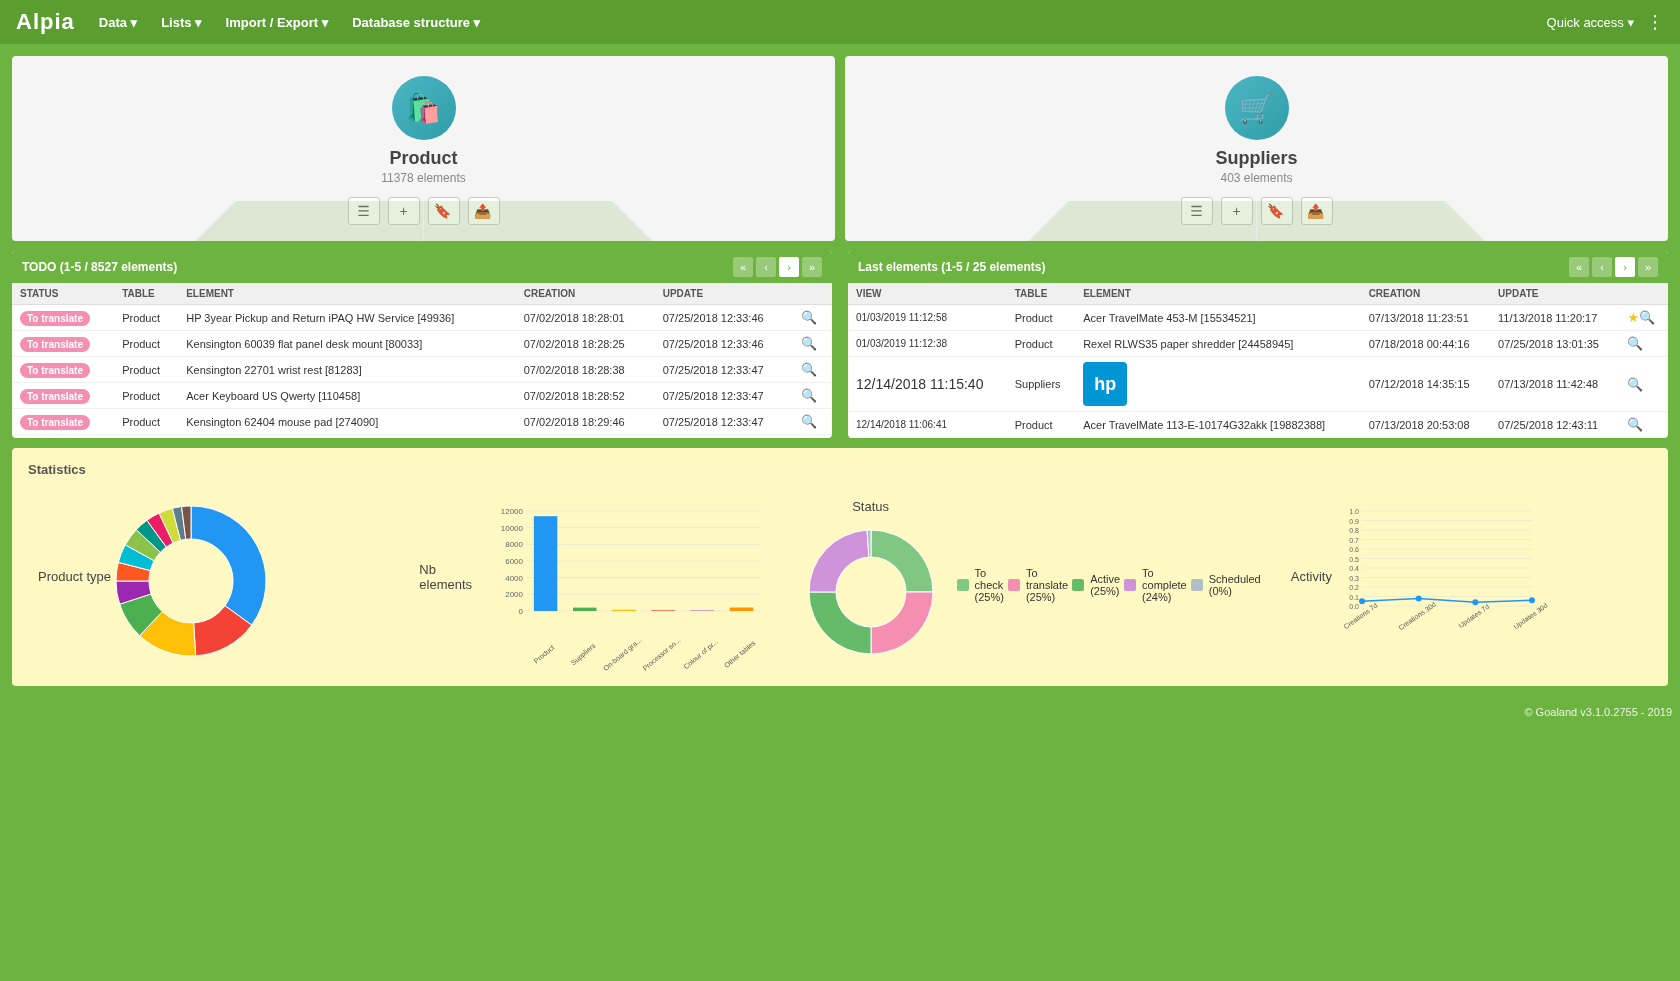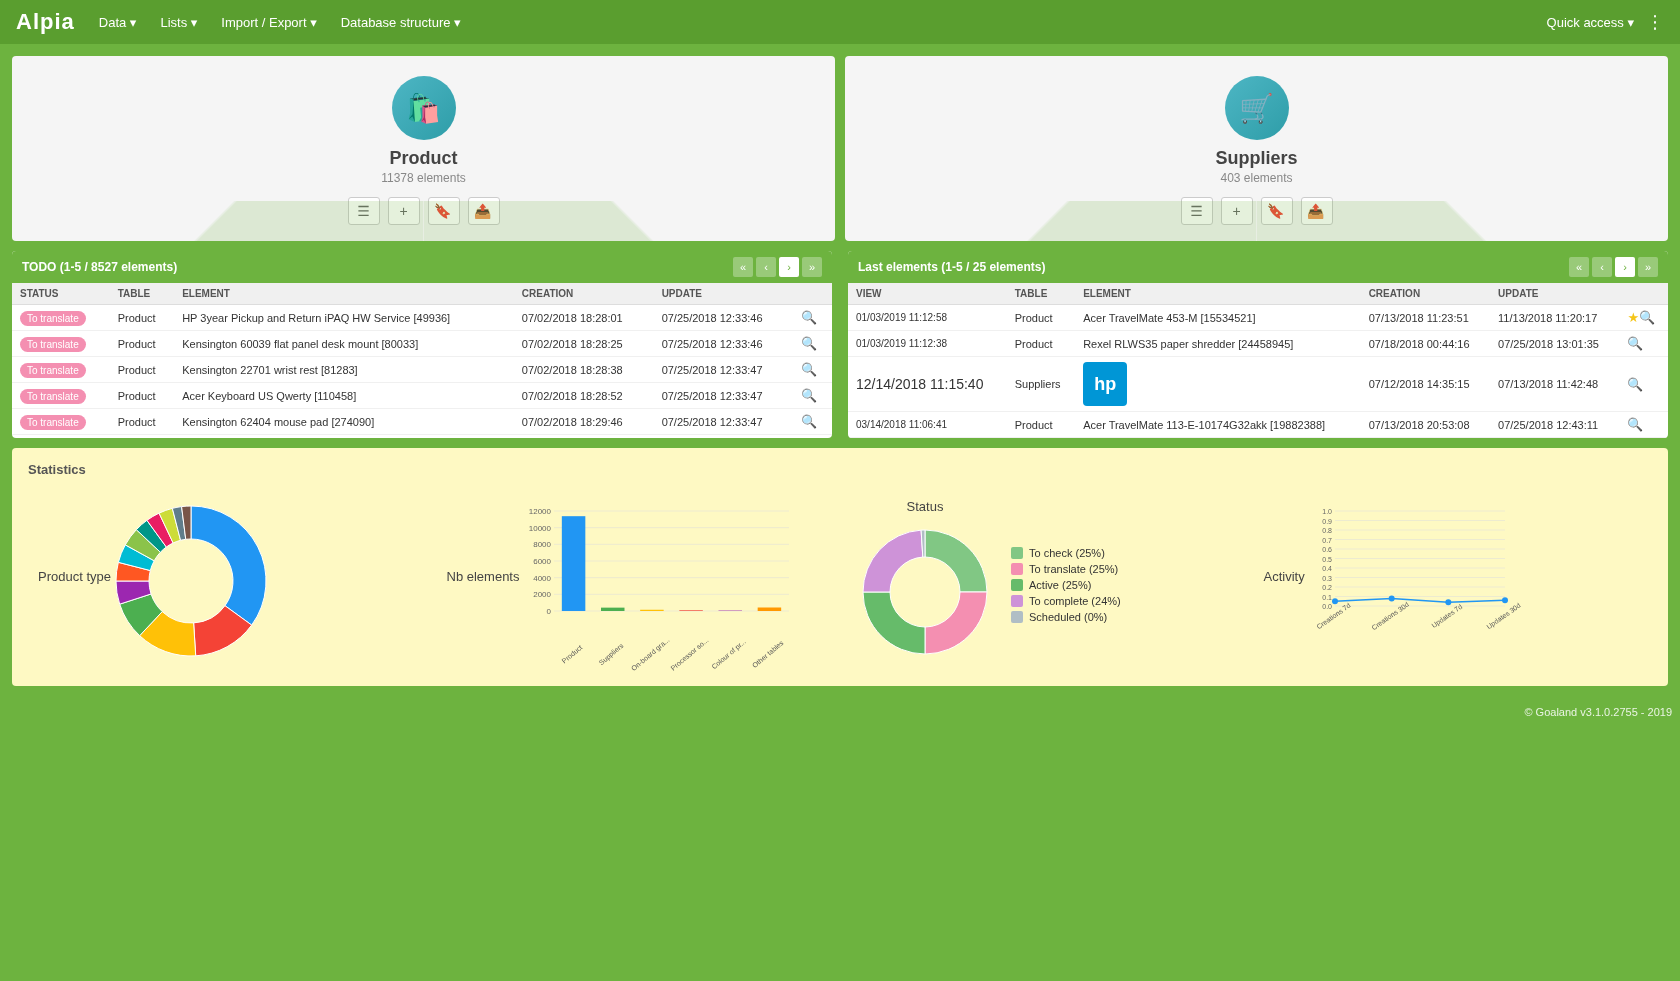--- a/index.html
+++ b/index.html
@@ -9,21 +9,21 @@
     .navbar {
       background: #5a9e2f;
       display: flex;
       align-items: center;
       padding: 0 16px;
       height: 44px;
       color: #fff;
       gap: 24px;
     }
     .navbar .logo { font-size: 22px; font-weight: bold; color: #fff; letter-spacing: 1px; }
-    .nav-item { font-size: 13px; color: #fff; cursor: pointer; display: flex; align-items: center; gap: 4px; }
+    .nav-item { font-size: 13px; color: #fff; cursor: pointer; display: flex; align-items: center; gap: 4px; font-weight: bold; }
     .navbar-right { margin-left: auto; display: flex; align-items: center; gap: 12px; }
     .quick-access { font-size: 13px; color: #fff; cursor: pointer; display: flex; align-items: center; gap: 4px; }
 
     
     .main { padding: 12px; display: flex; flex-direction: column; gap: 10px; }
 
     
     .top-cards { display: flex; gap: 10px; }
     .card {
       background: #f5f5f5;
@@ -76,35 +76,35 @@
       width: 20px; height: 20px; background: rgba(255,255,255,0.3);
       border: none; color: #fff; cursor: pointer; border-radius: 2px;
       display: flex; align-items: center; justify-content: center; font-size: 11px;
     }
     .panel-nav-btn.active { background: #fff; color: #6db33f; }
     table { width: 100%; border-collapse: collapse; font-size: 11px; }
     th { background: #f0f0f0; padding: 5px 8px; text-align: left; font-size: 10px; font-weight: bold; color: #555; border-bottom: 1px solid #ddd; }
     td { padding: 5px 8px; border-bottom: 1px solid #f0f0f0; vertical-align: middle; }
     .badge-translate {
       background: #f48fb1; color: #fff; padding: 2px 7px; border-radius: 10px;
-      font-size: 10px; font-weight: normal; white-space: nowrap;
+      font-size: 10px; font-weight: bold; white-space: nowrap;
     }
     .search-icon { color: #999; cursor: pointer; font-size: 13px; }
     .star-icon { color: #f5c518; font-size: 13px; }
 
     
     .stats-section { background: #fef9c3; border-radius: 4px; padding: 14px 16px; }
     .stats-title { font-size: 13px; font-weight: bold; color: #555; margin-bottom: 12px; }
     .stats-grid { display: flex; gap: 10px; }
     .stat-card { flex: 1; display: flex; flex-direction: row; align-items: center; padding: 10px; }
     .stat-card-title { font-size: 13px; color: #444; margin-bottom: 8px; font-weight: 500; }
     svg { overflow: visible; }
 
     
-    .legend { display: flex; flex-direction: column; gap: 4px; margin-top: 8px; font-size: 11px; }
+    .legend { display: flex; flex-direction: row; gap: 4px; margin-top: 8px; font-size: 11px; }
     .legend-item { display: flex; align-items: center; gap: 6px; }
     .legend-dot { width: 12px; height: 12px; border-radius: 2px; flex-shrink: 0; }
 
     
     .footer { text-align: right; font-size: 11px; color: #fff; padding: 8px; opacity: 0.85; }
 
     
     .hp-logo {
       background: #0096D6; color: #fff; font-weight: bold; font-size: 18px;
       width: 44px; height: 44px; display: flex; align-items: center; justify-content: center;
@@ -265,21 +265,21 @@
     <td style="white-space:nowrap; font-size:14px;">12/14/2018 11:15:40</td>
     <td>Suppliers</td>
     <td>
                 <div class="hp-logo">hp</div>
               </td>
     <td style="white-space:nowrap">07/12/2018 14:35:15</td>
     <td style="white-space:nowrap">07/13/2018 11:42:48</td>
     <td><span class="search-icon">🔍</span></td>
   </tr>
             <tr>
-    <td style="white-space:nowrap; font-size:10px;">03/14/2018 11:06:41</td>
+    <td style="white-space:nowrap; font-size:10px;">12/14/2018 11:06:41</td>
     <td>Product</td>
     <td>Acer TravelMate 113-E-10174G32akk [19882388]</td>
     <td style="white-space:nowrap">07/13/2018 20:53:08</td>
     <td style="white-space:nowrap">07/25/2018 12:43:11</td>
     <td><span class="search-icon">🔍</span></td>
   </tr>
           </tbody>
       </table>
     </div>
   </div>

